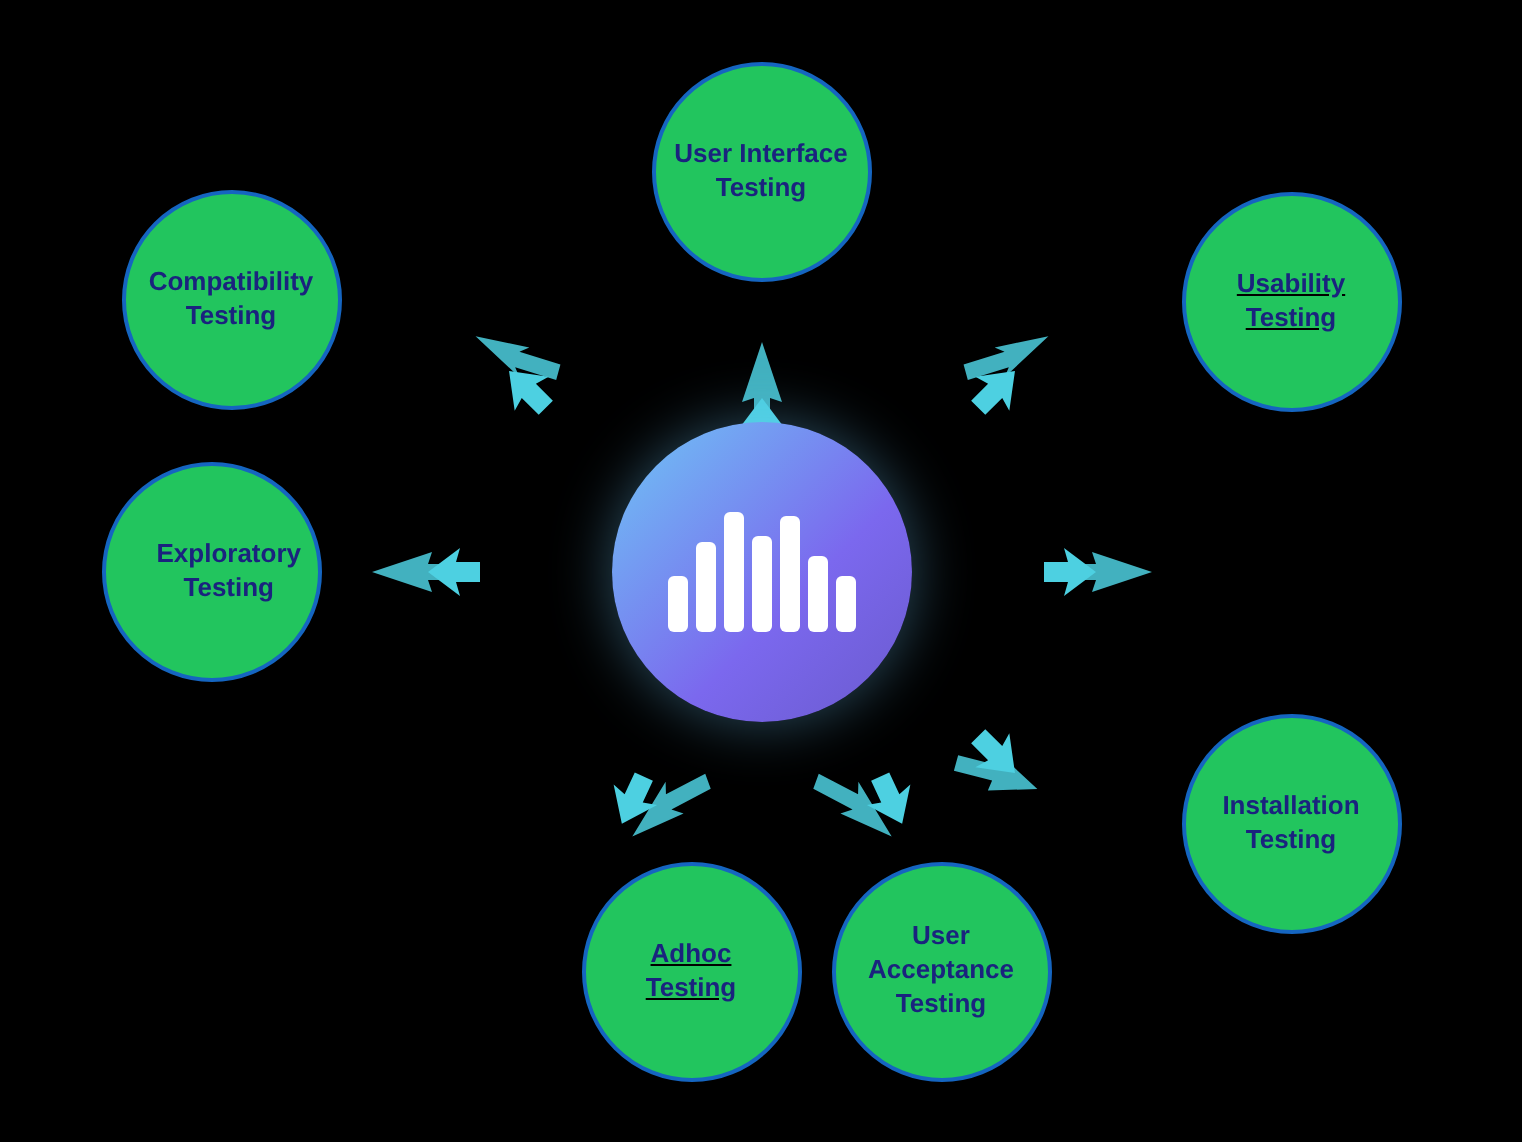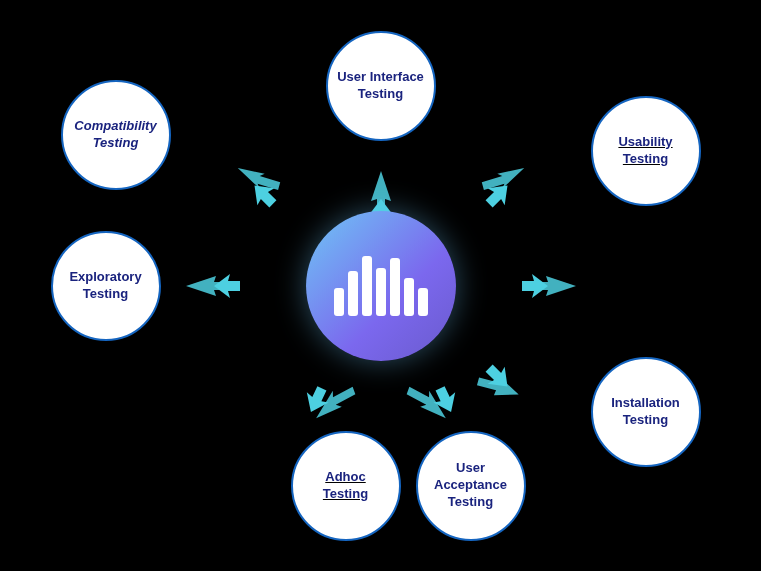--- a/index.html
+++ b/index.html
@@ -51,21 +51,21 @@
       width: 10px;
     }
 
     
     .satellite {
       position: absolute;
       width: 110px;
       height: 110px;
       border-radius: 50%;
       border: 2.5px solid #1565c0;
-      background: #ffffff;
+      background: #22c55e;
       display: flex;
       align-items: center;
       justify-content: center;
       text-align: center;
       z-index: 5;
     }
 
     .satellite-label {
       font-size: 13px;
       font-weight: 700;
@@ -90,23 +90,22 @@
     }
 
     
     .sat-bottom-right {
       bottom: 89px;
       right: 30px;
     }
 
     
     .sat-top-left {
-      top: 64px;
+      top: 79px;
       left: 30px;
-      font-style: italic;
     }
 
     
     .arrows-svg {
       position: absolute;
       top: 0;
       left: 0;
       width: 100%;
       height: 100%;
       z-index: 3;
@@ -201,21 +200,21 @@
   </div>
 
   <div class="satellite" style="bottom:15px; left:55%;align-items:center;">
     <span class="satellite-label">User<br>Acceptance<br>Testing</span>
   </div>
 
   <div class="satellite" style="bottom:15px; right:55%; transform:translateX(50%);text-decoration:underline;">
     <span class="satellite-label">Adhoc<br>Testing</span>
   </div>
 
-  <div class="satellite" style="top:50%; left:20px; transform:translateY(-50%);">
+  <div class="satellite" style="top:50%; left:20px; transform:translateY(-50%);justify-content:flex-end;">
     <span class="satellite-label">Exploratory<br>Testing</span>
   </div>
 
   <div class="satellite sat-top-left">
     <span class="satellite-label">Compatibility<br>Testing</span>
   </div>
 
 </div>
 
 </body></html>

